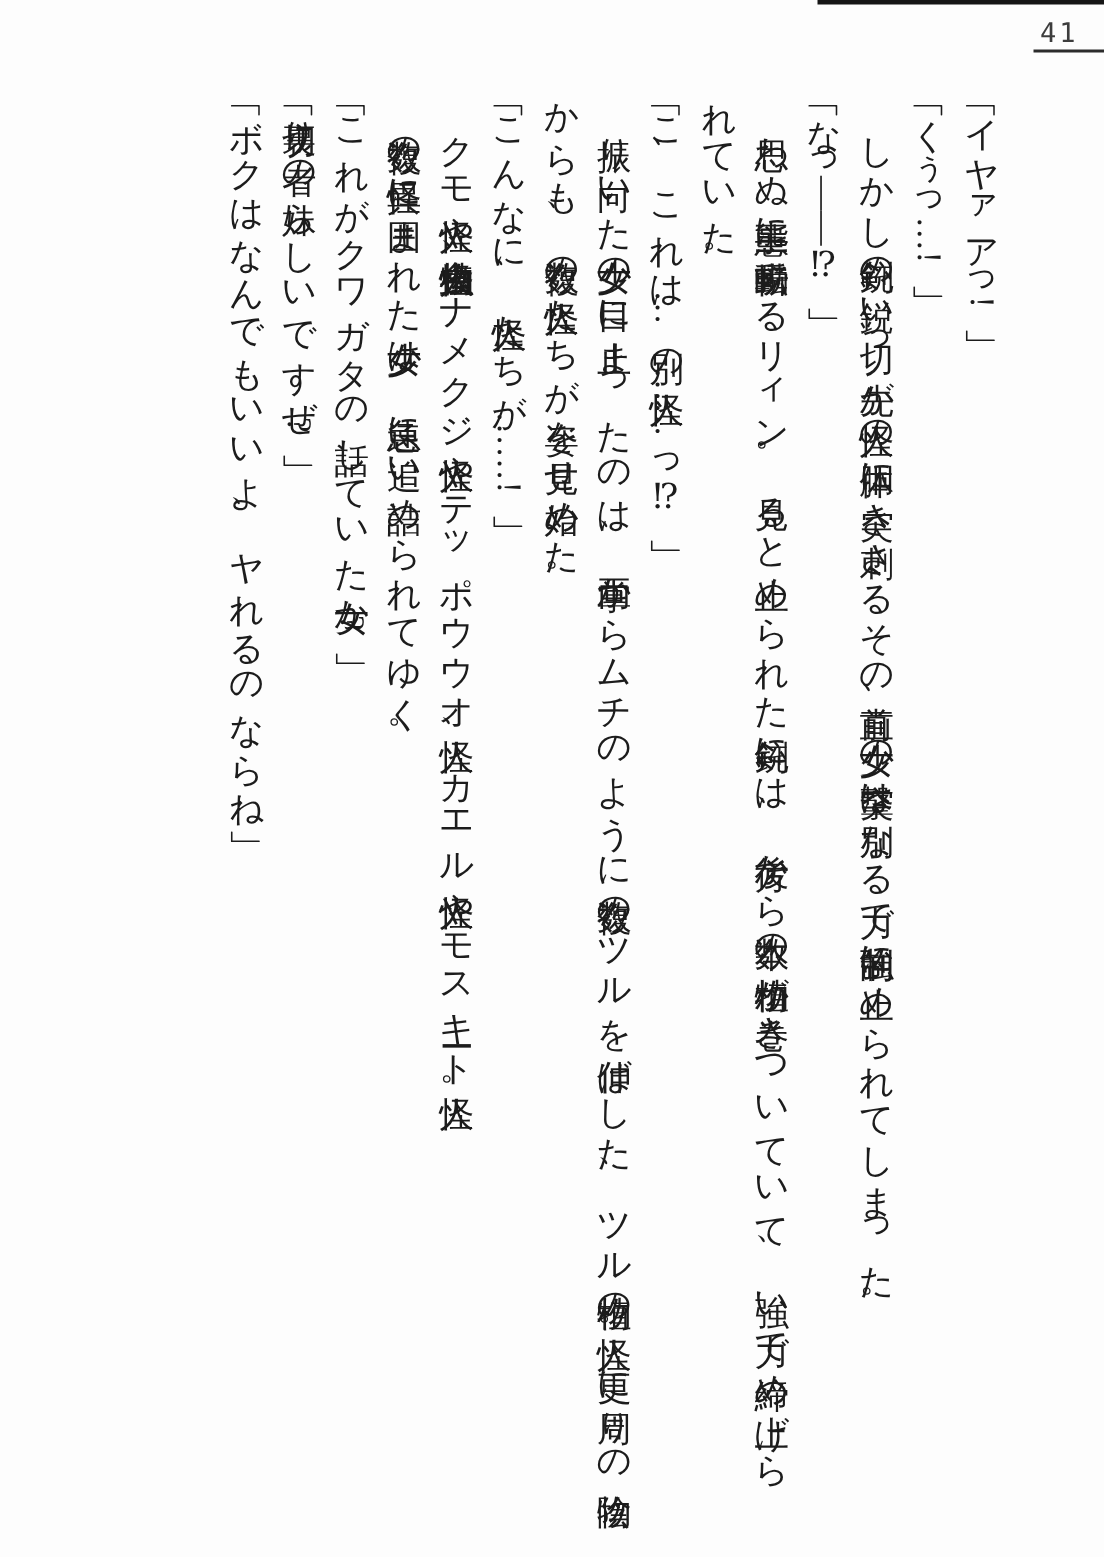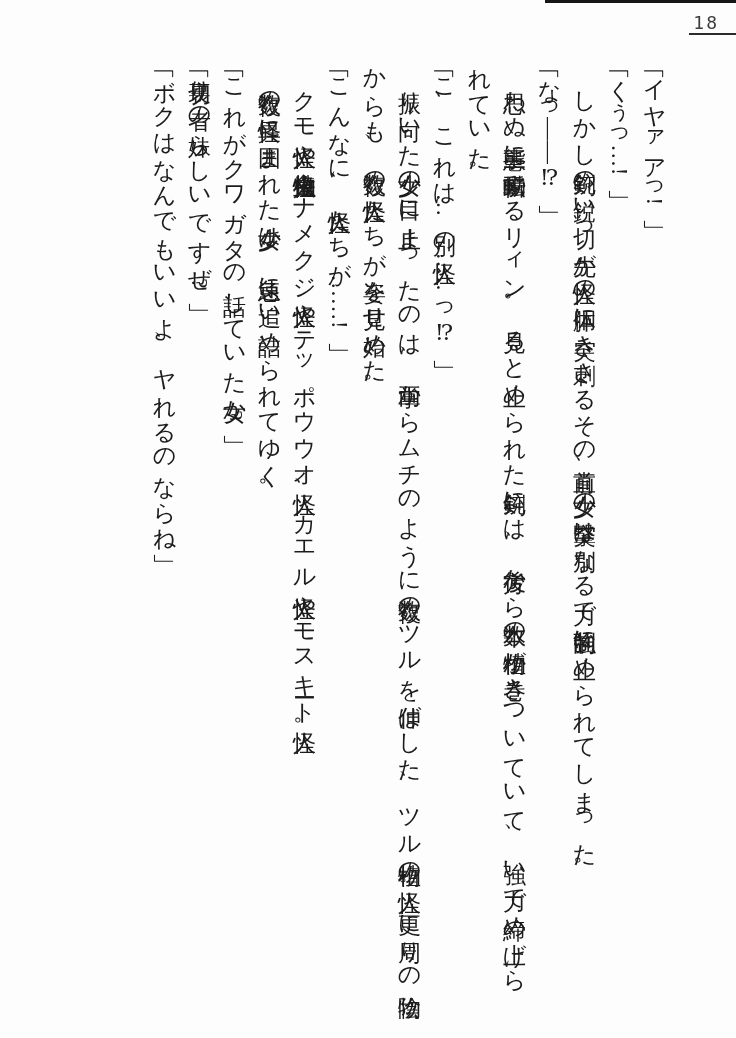--- a/index.html
+++ b/index.html
@@ -60,21 +60,21 @@
   }
   .page-text p.narrative {
     text-indent: 23px;
   }
 </style>
 </head>
 <body>
 
 <div class="top-edge-rule"></div>
 
-<div class="page-number">18</div>
+<div class="page-number">41</div>
 <div class="page-number-rule"></div>
 
 <div class="page-text">
   <p class="dialogue">「イヤァアっ!」</p>
   <p class="dialogue">「くぅっ…!」</p>
   <p class="narrative">しかし銃剣の鋭い切っ先が怪人の胴体に突き刺さるその直前、少女の突撃は別なる力で強制的に止められてしまった。</p>
   <p class="dialogue">「なっ――⁉」</p>
   <p class="narrative">思わぬ事態に一瞬動転するリィン。見ると止められた銃剣には、後方から数本の植物が巻きついていて、強い力で締め上げられていた。</p>
   <p class="dialogue">「こ、これは…別の怪人……っ⁉」</p>
   <p class="narrative">振り向いた少女の目に止まったのは、両掌からムチのように複数のツルを伸ばした、ツル植物の怪人。更に周りの物陰からも、複数の怪人たちが姿を見せ始めた。</p>

